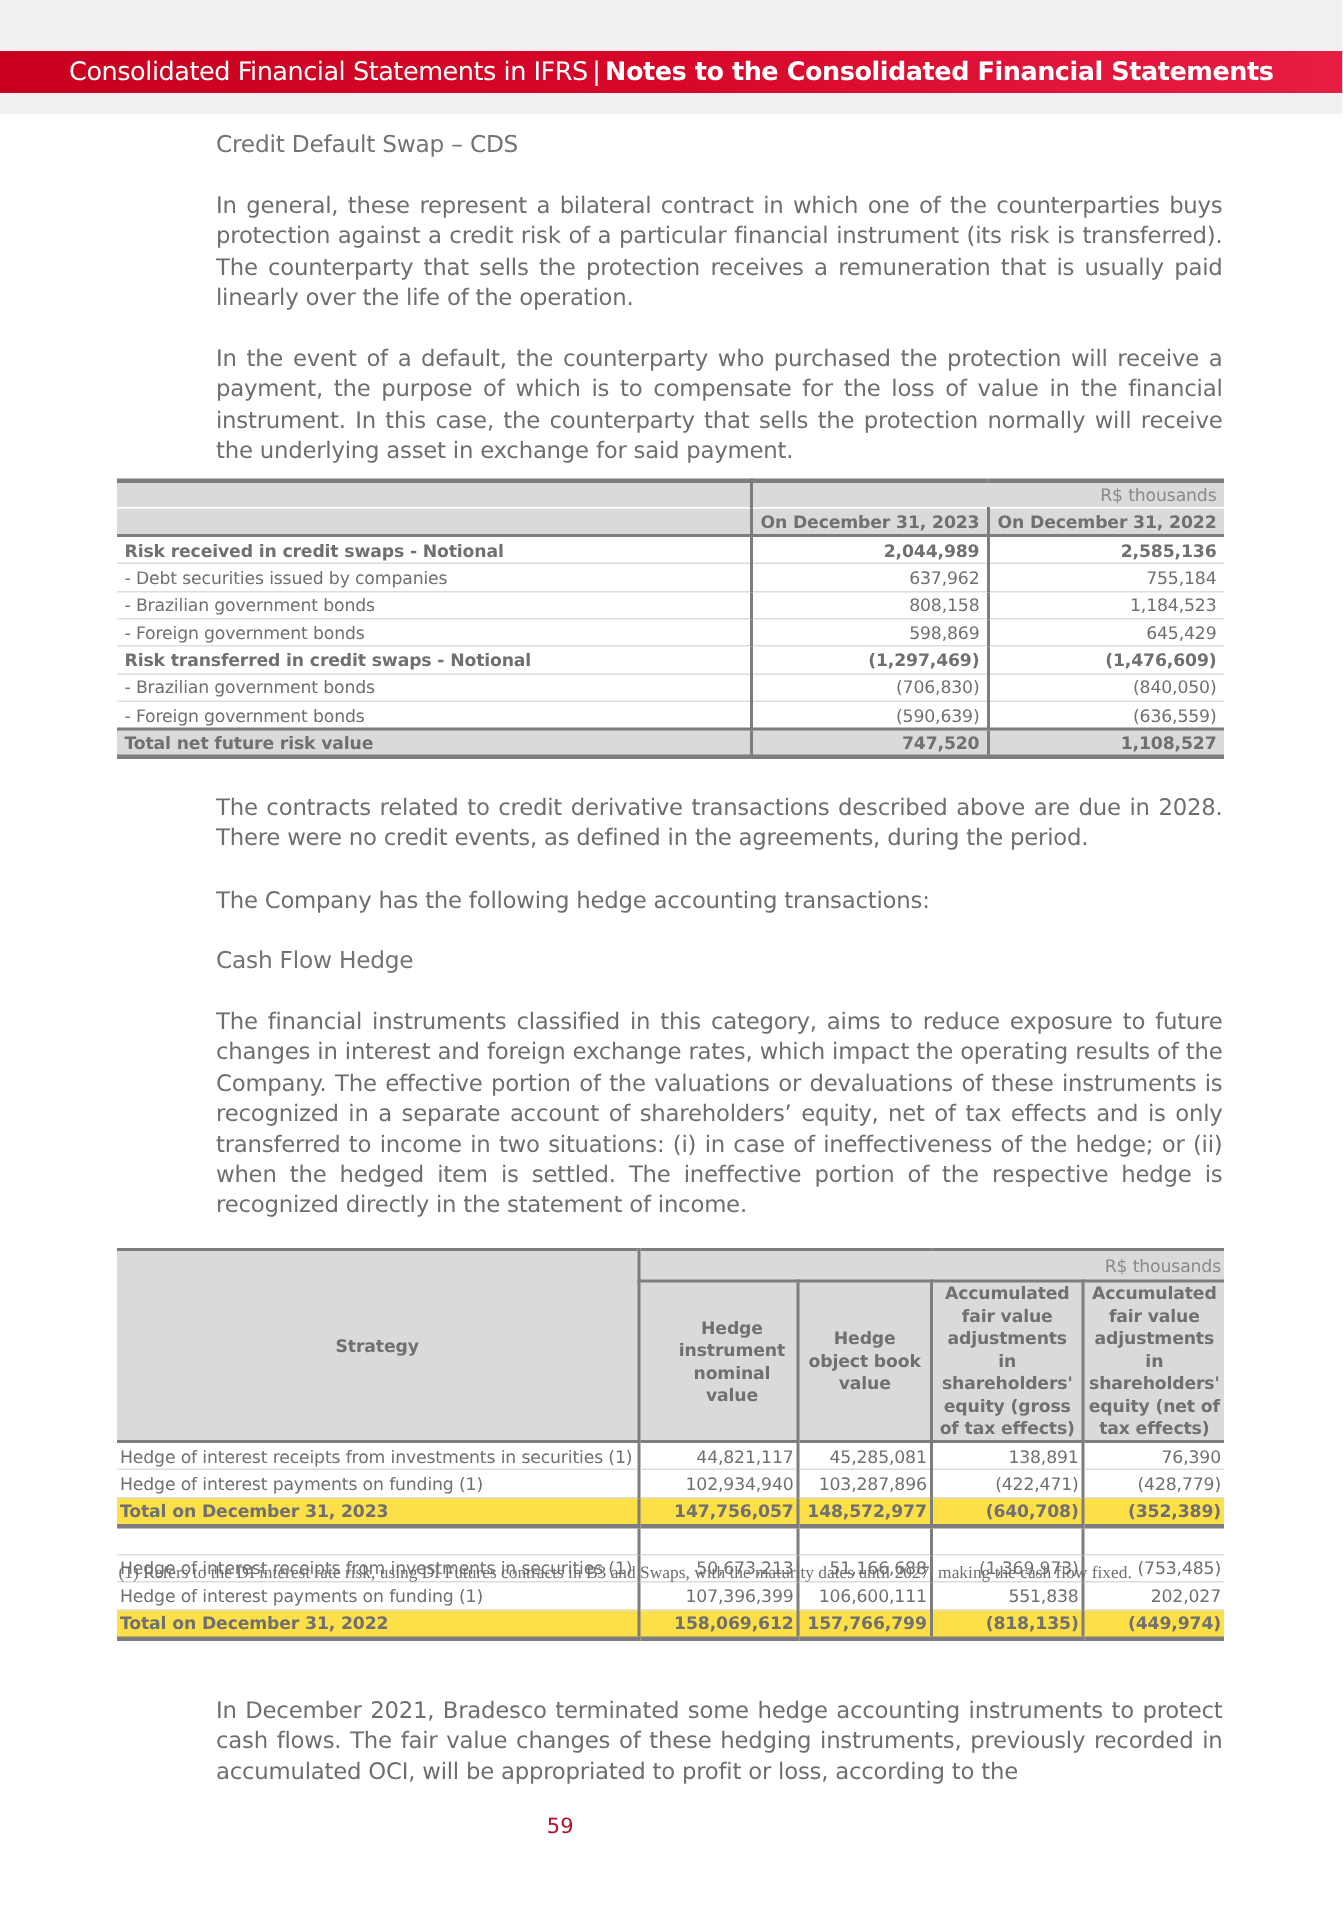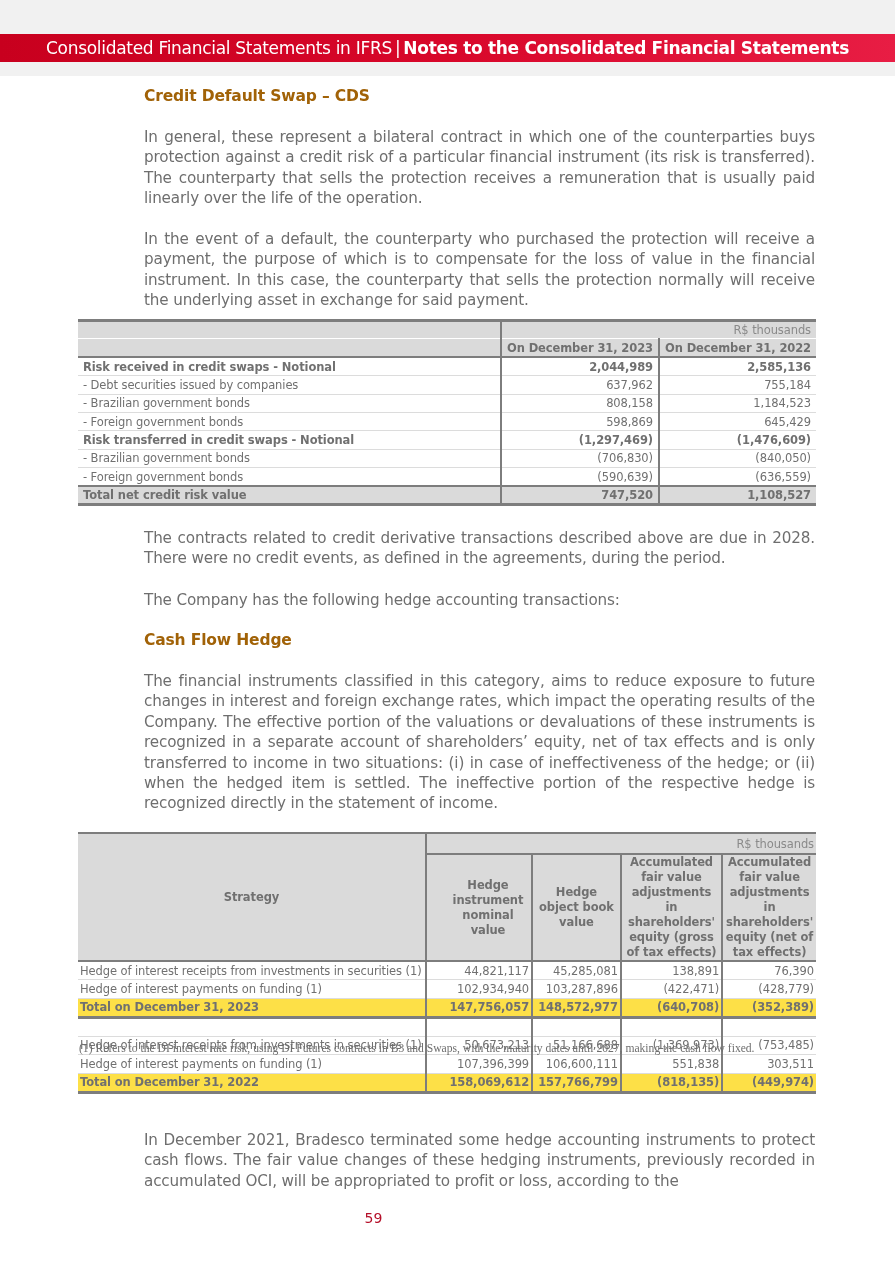--- a/index.html
+++ b/index.html
@@ -11,21 +11,21 @@
     position: absolute; left: 0; top: 34px; width: 895px; height: 28px;
     background: linear-gradient(90deg, #c8001e 0%, #d8072a 50%, #e81d44 100%);
     color: #ffffff; font-size: 17px; line-height: 28px; text-align: center;
     letter-spacing: -0.3px; white-space: nowrap;
   }
   .header-band .sep { padding: 0 3px; }
   .header-band b { font-weight: bold; }
   .sub-strip { position: absolute; left: 0; top: 62px; width: 895px; height: 14px; background: #f1f1f1; }
 
   .block { position: absolute; left: 144px; width: 671px; font-size: 15.2px; line-height: 20.4px; color: #6e6e6e; text-align: justify; letter-spacing: -0.15px; }
-  .heading { font-weight: bold; color: #a16207; font-size: 15.5px; }
+  .heading { font-weight: normal; color: #737373; font-size: 15.5px; }
 
   table { border-collapse: collapse; position: absolute; font-size: 11.5px; color: #707070; letter-spacing: -0.1px; }
   td, th { white-space: nowrap; }
 
   
   #cds-table { left: 78px; top: 319px; width: 738px; border-top: 3px solid #7d7d7d; border-bottom: 3px solid #7d7d7d; }
   #cds-table td { height: 18.4px; padding: 0 5px; border-bottom: 1.5px solid #dcdcdc; }
   #cds-table .hdr td { background: #dadada; border-bottom: 1.5px solid #ffffff; }
   #cds-table .hdr2 td { border-bottom: 2.5px solid #7d7d7d; }
   #cds-table .c1 { width: 441px; }
@@ -106,21 +106,21 @@
     <td class="c1">- Brazilian government bonds</td>
     <td class="c2">(706,830)</td>
     <td class="c3">(840,050)</td>
   </tr>
   <tr>
     <td class="c1">- Foreign government bonds</td>
     <td class="c2">(590,639)</td>
     <td class="c3">(636,559)</td>
   </tr>
   <tr class="total">
-    <td class="c1">Total net credit risk value</td>
+    <td class="c1">Total net future risk value</td>
     <td class="c2">747,520</td>
     <td class="c3">1,108,527</td>
   </tr>
 </tbody>
   </table>
 
 <p class="block" style="top:528px;">The contracts related to credit derivative transactions described above are due in 2028. There were no credit events, as defined in the agreements, during the period.</p>
 <p class="block" style="top:590px;">The Company has the following hedge accounting transactions:</p>
 <div class="block heading" style="top:630px;">Cash Flow Hedge</div>
 <p class="block" style="top:671px;">The financial instruments classified in this category, aims to reduce exposure to future changes in interest and foreign exchange rates, which impact the operating results of the Company. The effective portion of the valuations or devaluations of these instruments is recognized in a separate account of shareholders’ equity, net of tax effects and is only transferred to income in two situations: (i) in case of ineffectiveness of the hedge; or (ii) when the hedged item is settled. The ineffective portion of the respective hedge is recognized directly in the statement of income.</p>
@@ -170,21 +170,21 @@
     <td class="cN">50,673,213</td>
     <td class="cH">51,166,688</td>
     <td class="cH">(1,369,973)</td>
     <td class="cH">(753,485)</td>
   </tr>
   <tr>
     <td class="cS">Hedge of interest payments on funding (1)</td>
     <td class="cN">107,396,399</td>
     <td class="cH">106,600,111</td>
     <td class="cH">551,838</td>
-    <td class="cH">303,511</td>
+    <td class="cH">202,027</td>
   </tr>
   <tr class="total">
     <td class="cS">Total on December 31, 2022</td>
     <td class="cN">158,069,612</td>
     <td class="cH">157,766,799</td>
     <td class="cH">(818,135)</td>
     <td class="cH">(449,974)</td>
   </tr>
 </tbody>
   </table>

